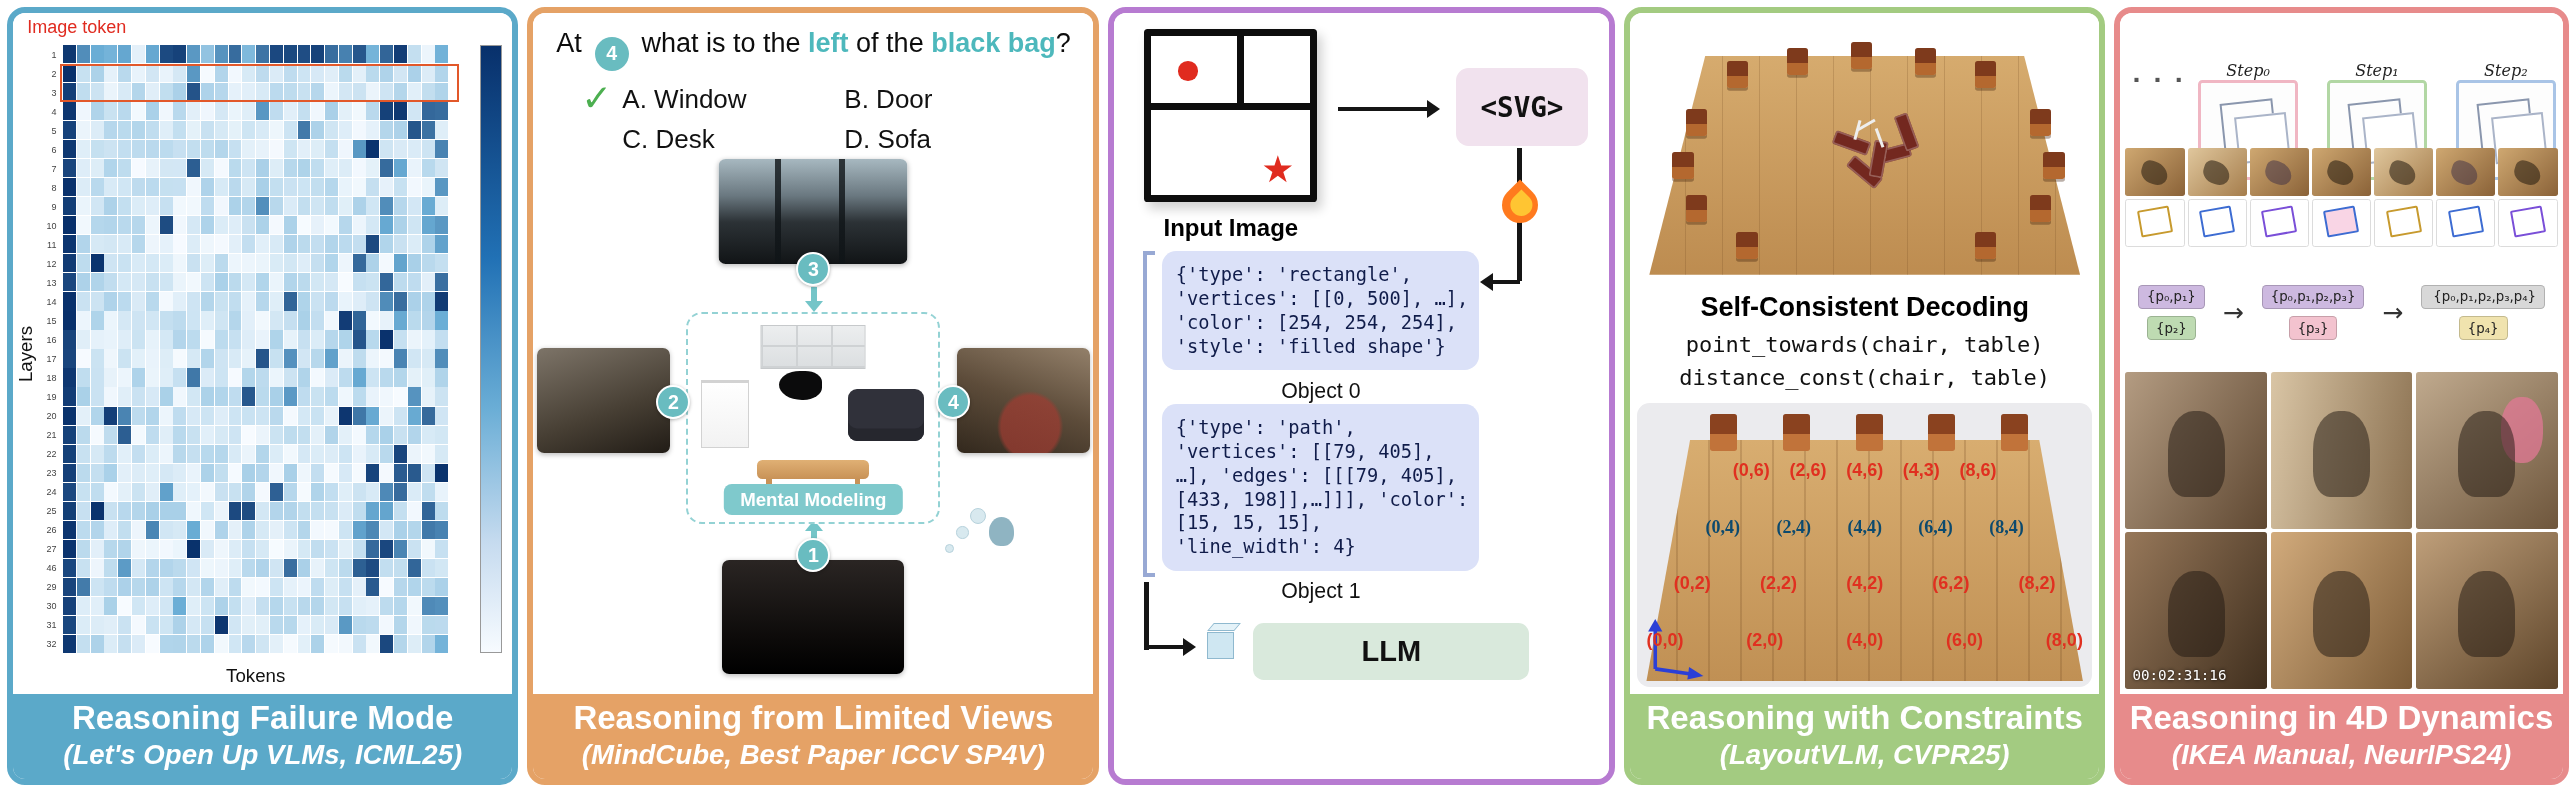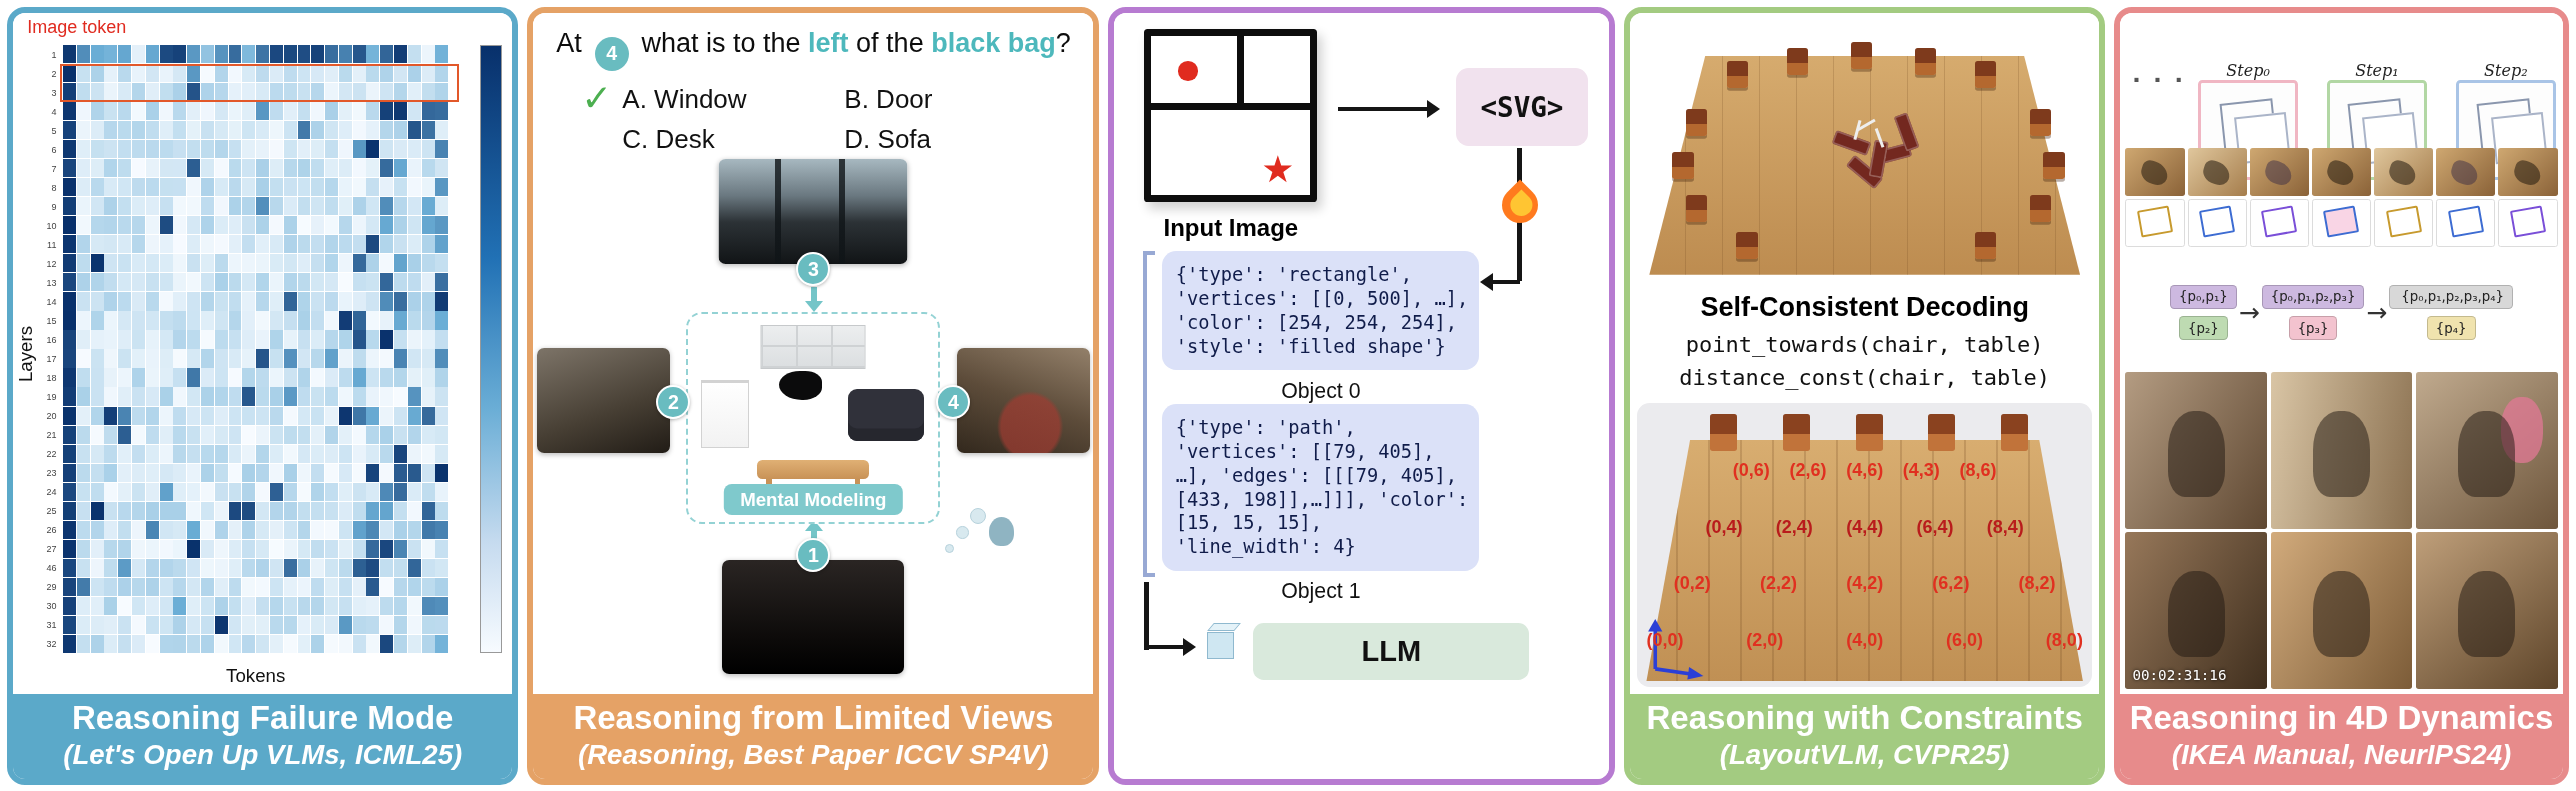--- a/index.html
+++ b/index.html
@@ -189,21 +189,21 @@
     background:rgba(35,25,15,.55);border-radius:30% 60% 40% 50%;transform:rotate(18deg);}
   .ph-t.v1{background:linear-gradient(135deg,#e0c79d,#a57d4c);}
   .ph-t.v2::after{background:rgba(60,45,70,.5);}
   .ln-t{background:#fff;border:0.9px solid #dcdcdc;}
   .ln-t::before{content:"";position:absolute;left:22%;top:18%;right:22%;bottom:24%;
     border:2.7px solid #3d6cd2;transform:rotate(-10deg);border-radius:1.8px;}
   .ln-t.v1::before{border-color:#7a4fd8;}
   .ln-t.v2::before{background:rgba(240,150,190,.4);}
   .ln-t.v3::before{border-color:#c79a2e;}
   .ik-flow{position:absolute;top:247px;left:3.6px;right:3.6px;height:105px;display:flex;
-    align-items:center;justify-content:center;gap:2px;}
+    align-items:center;justify-content:center;gap:18px;}
   .ik-fg{display:flex;flex-direction:column;gap:7.1px;align-items:center;}
   .ik-fb{padding:3.6px 8px;border-radius:4.4px;font-size:13.3px;color:#222;
     border:0.9px solid rgba(0,0,0,.18);font-family:"DejaVu Sans",sans-serif;white-space:nowrap;}
   .ik-arrow{font-size:25px;color:#333;font-family:"DejaVu Sans",sans-serif;}
   .ik-photos{position:absolute;top:359px;left:5.3px;right:5.3px;bottom:5.3px;display:grid;
     grid-template-columns:repeat(3,1fr);grid-template-rows:1fr 1fr;gap:3.6px;}
   .ik-photo{position:relative;overflow:hidden;border-radius:2.7px;}
   .ik-photo::after{content:"";position:absolute;left:30%;top:25%;width:40%;height:55%;
     background:rgba(30,22,16,.5);border-radius:45% 45% 30% 30%;}
   .c0{background:linear-gradient(120deg,#b49c82,#5f4832);}
@@ -1210,21 +1210,21 @@
         <div class="mc-think">
           <span class="dot d1"></span>
             <span class="dot d2"></span>
             <span class="dot d3"></span>
           <span class="head"></span>
         </div>
       </div>
     </div>
     <div class="panel-caption">
       <div class="cap-title">Reasoning from Limited Views</div>
-      <div class="cap-sub">(Reasoning, Best Paper ICCV SP4V)</div>
+      <div class="cap-sub">(MindCube, Best Paper ICCV SP4V)</div>
     </div>
   </div>
 
   <div class="panel p3" style="--ac: #b77bd1;">
     <div class="panel-body">
       <div class="vd-input">
         <div class="vd-dot"></div>
         <div class="vd-vline"></div>
         <div class="vd-hline"></div>
         <div class="vd-star">★</div>
@@ -1299,21 +1299,21 @@
           <div class="lv-chair2" style="left: 48%;"></div>
           <div class="lv-chair2" style="left: 64%;"></div>
           <div class="lv-chair2" style="left: 80%;"></div>
           <div class="coord-row" style="width: 58%; top: 20%; color: rgb(224, 48, 32);">
             <span>(0,6)</span>
             <span>(2,6)</span>
             <span>(4,6)</span>
             <span>(4,3)</span>
             <span>(8,6)</span>
           </div>
-          <div class="coord-row" style="width: 70%; top: 40%; color: #b91c1c;">
+          <div class="coord-row" style="width: 70%; top: 40%; color: #0c4a6e; font-family: Liberation Serif, serif;">
             <span>(0,4)</span>
             <span>(2,4)</span>
             <span>(4,4)</span>
             <span>(6,4)</span>
             <span>(8,4)</span>
           </div>
           <div class="coord-row" style="width: 84%; top: 60%; color: rgb(224, 48, 32);">
             <span>(0,2)</span>
             <span>(2,2)</span>
             <span>(4,2)</span>

